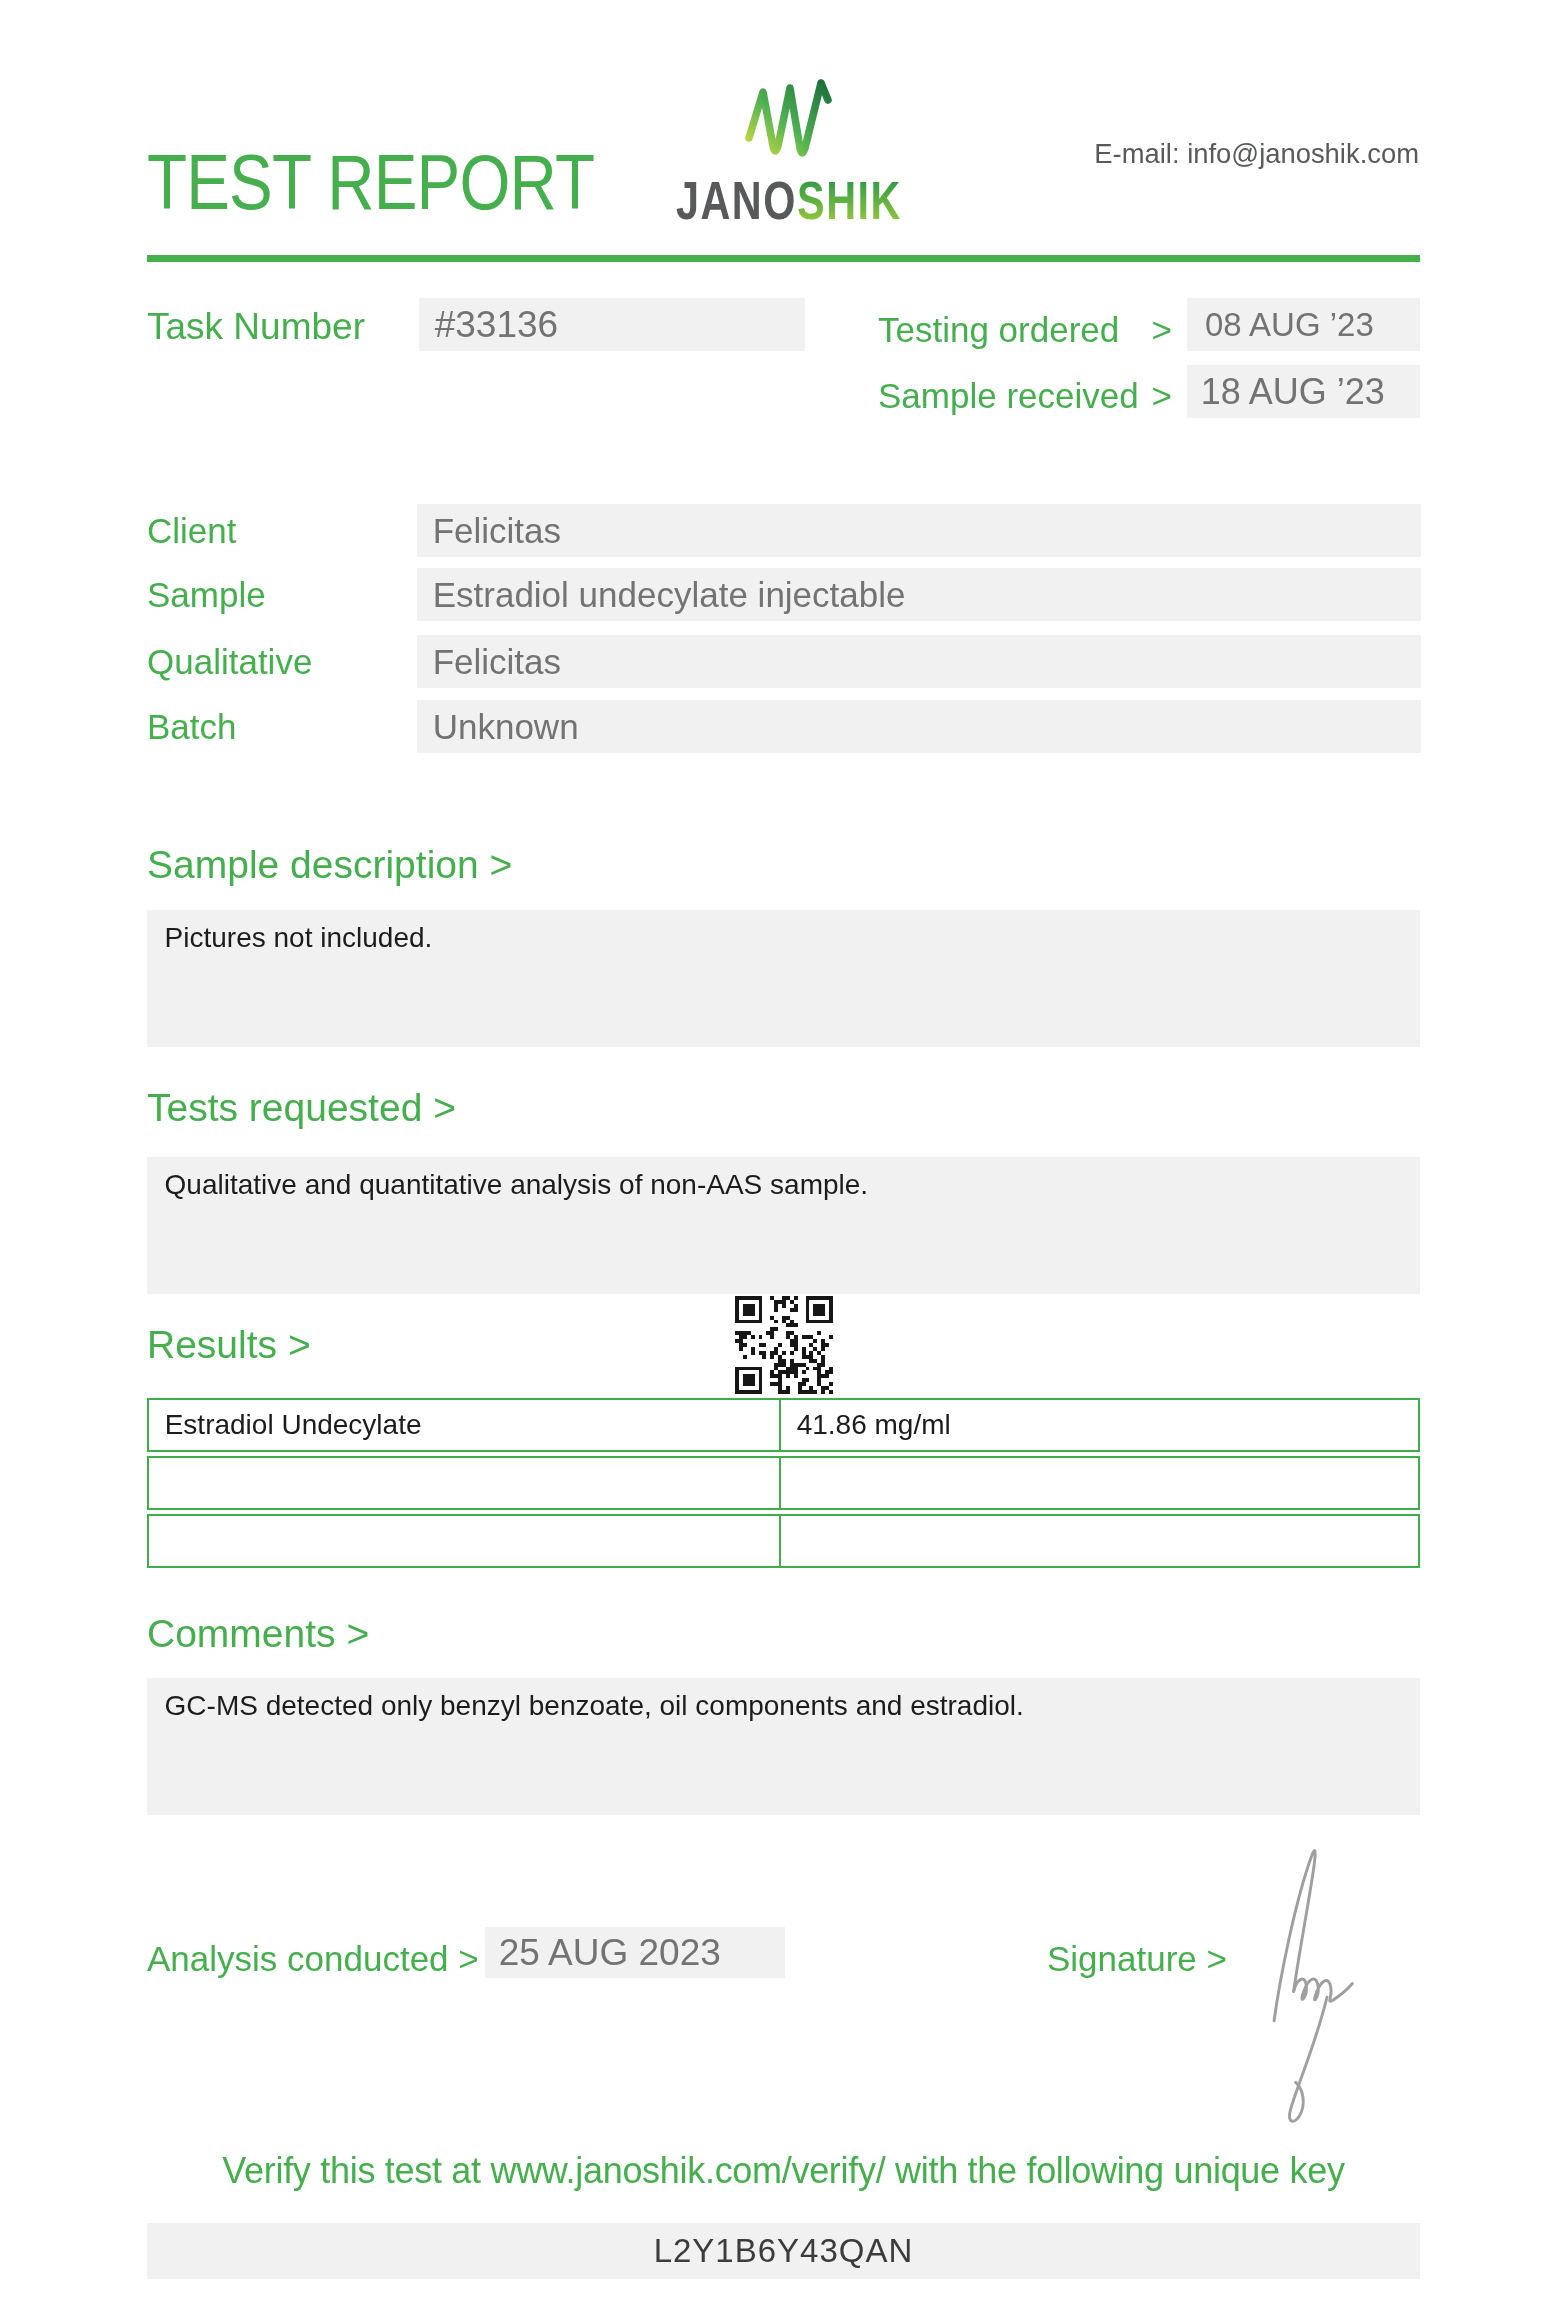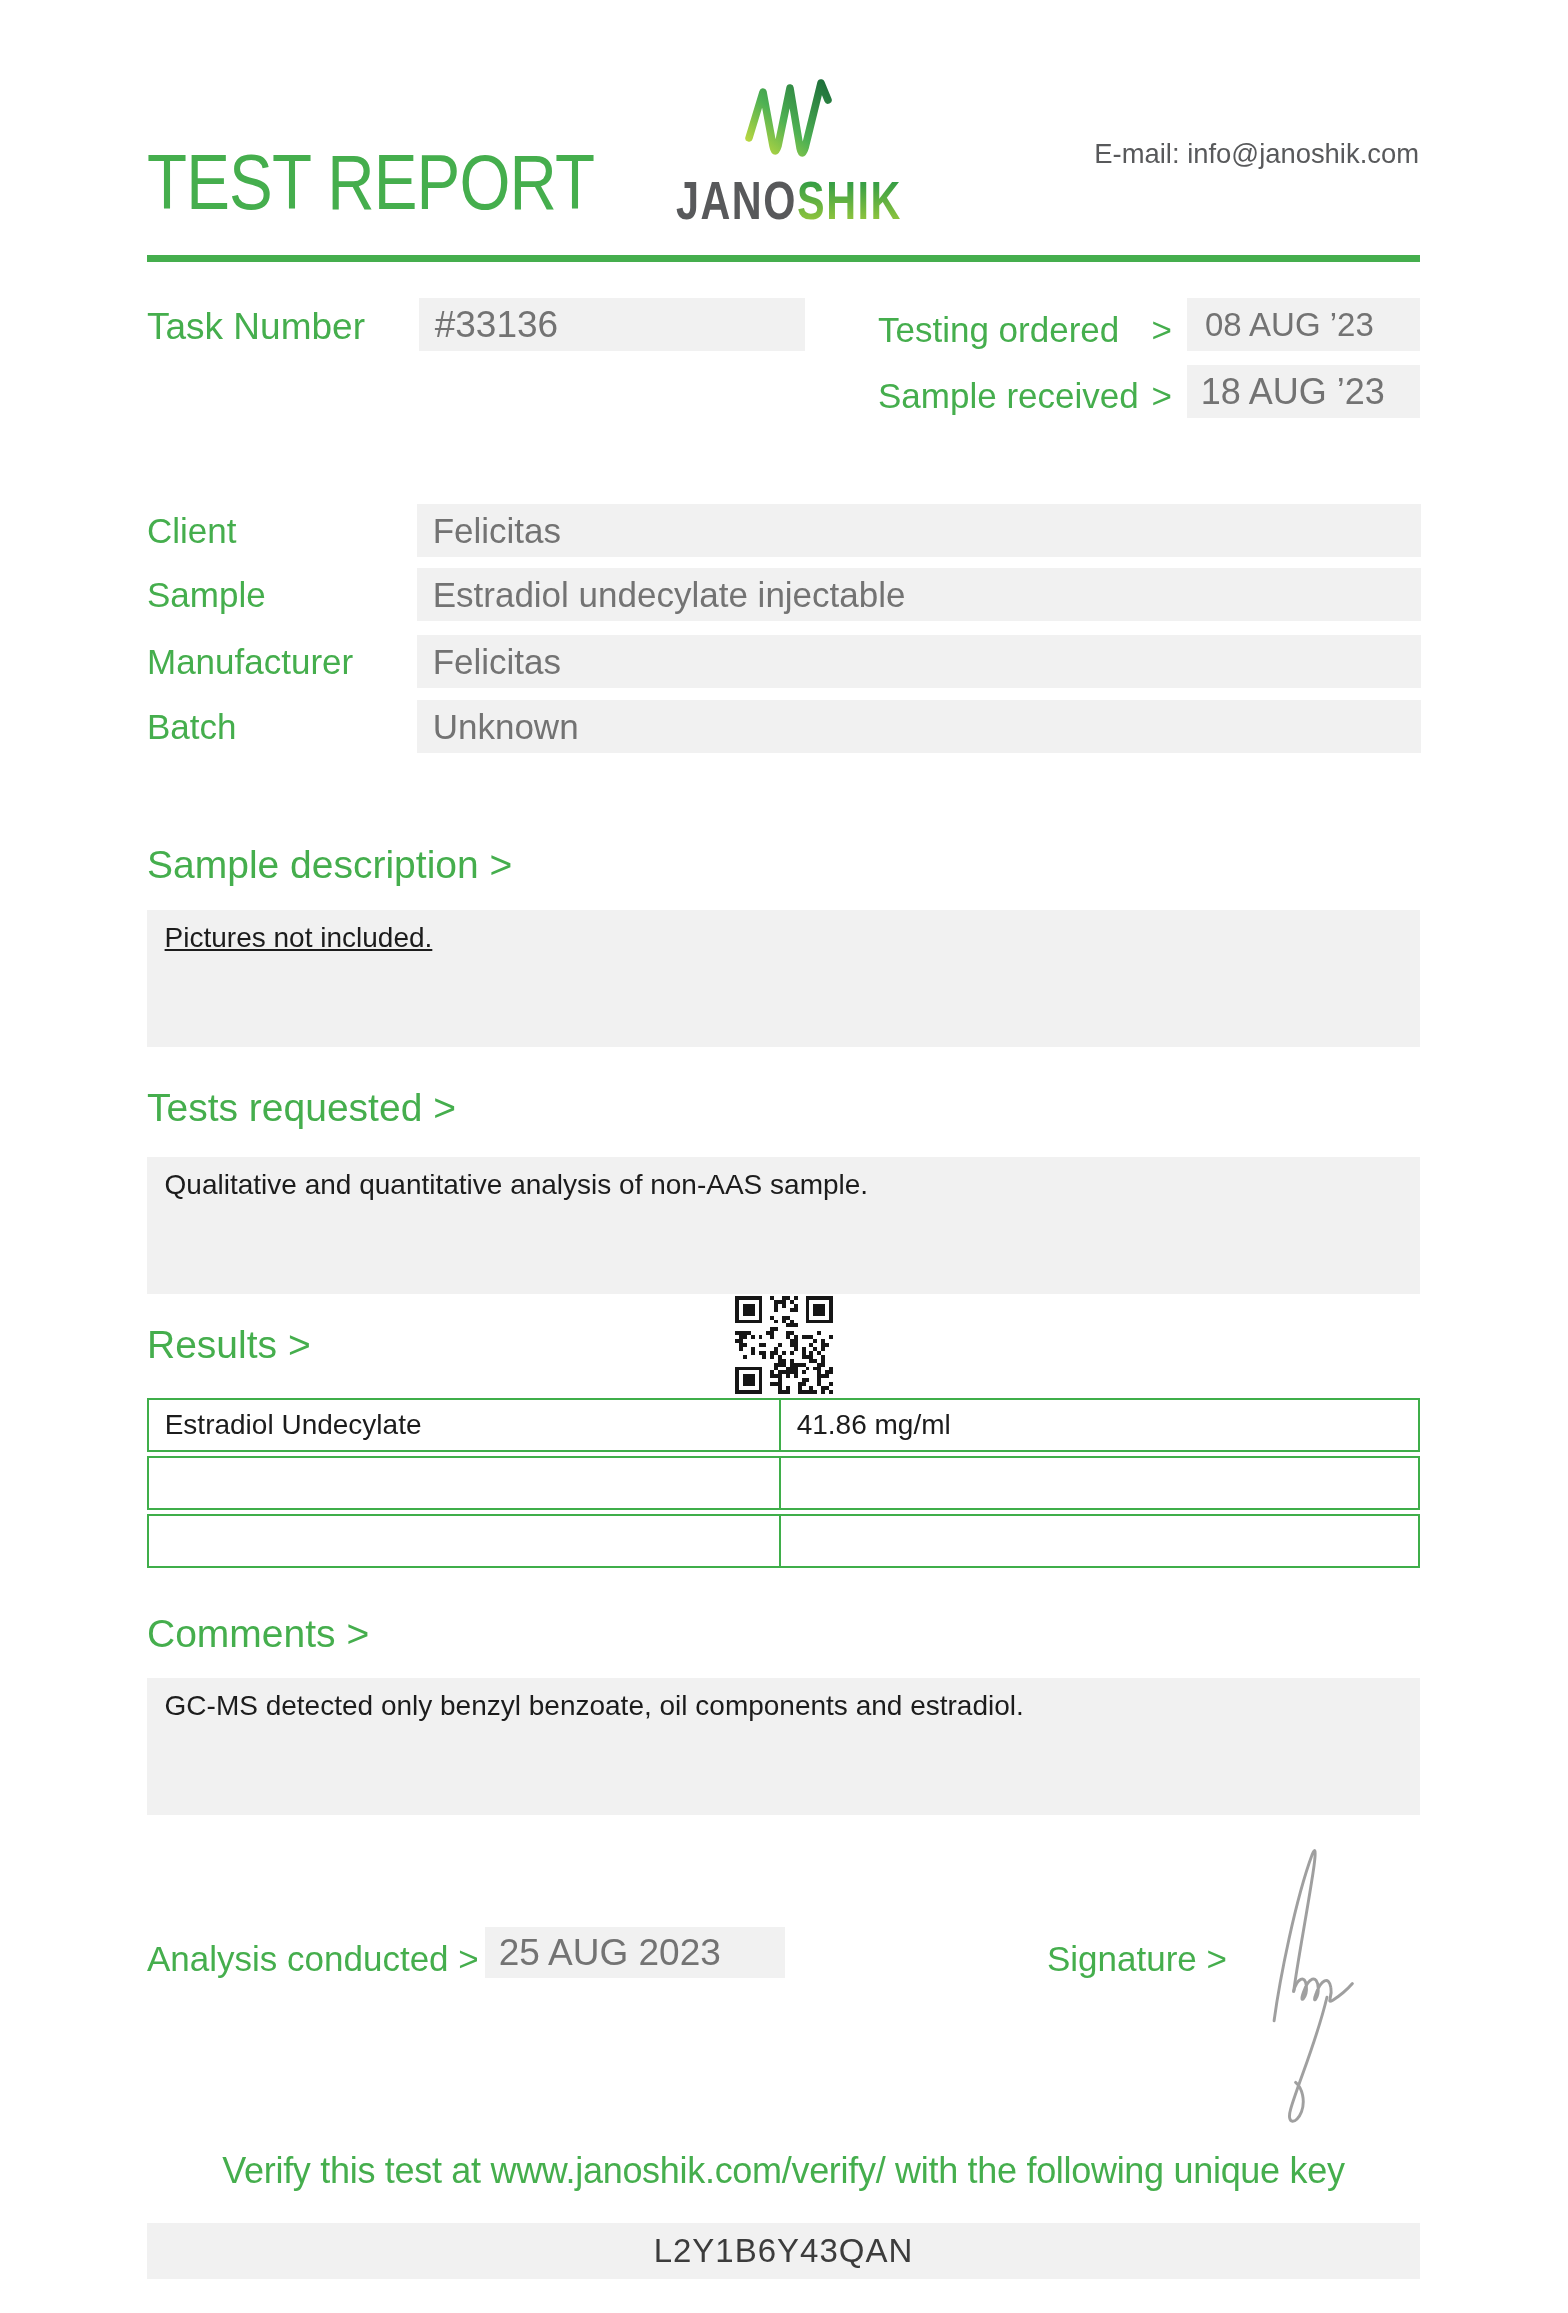--- a/index.html
+++ b/index.html
@@ -37,21 +37,21 @@
   .field-row{position:absolute;left:0;width:1568px;height:53px;padding-left:8px;}
   .field-row .flabel{position:absolute;left:147px;top:50%;transform:translateY(-50%);font-size:35px;}
   .field-row .fbox{position:absolute;left:417px;top:0;width:1004px;height:53px;background:#f1f1f1;
     display:flex;align-items:center;padding-left:15.7px;box-sizing:border-box;font-size:35px;}
   .row-client{top:504px;} .row-sample{top:568px;} .row-manufacturer{top:635px;} .row-batch{top:700px;}
 
   
   .section-heading{position:absolute;left:147px;font-size:39px;}
   .h-sampledesc{top:843px;} .h-tests{top:1086px;} .h-results{top:1323px;} .h-comments{top:1612px;}
   .text-box{left:147px;width:1273px;height:137px;padding:11.8px 17.6px;box-sizing:border-box;font-size:28px;color:#1c1c1c;}
-  .b-sampledesc{top:910px;text-decoration:underline;} .b-tests{top:1157px;} .b-comments{top:1678px;}
+  .b-sampledesc{top:910px;} .b-tests{top:1157px;} .b-comments{top:1678px;}
 
   
   .qr{position:absolute;left:735px;top:1296px;width:98px;height:98px;}
 
   
   .results-table{position:absolute;left:147px;top:1398px;width:1273px;}
   .r-row{display:flex;height:54px;border:2.9px solid #3fae4a;box-sizing:border-box;margin-bottom:3.9px;background:#fff;}
   .r-cell-left{width:632px;border-right:2px solid #3fae4a;box-sizing:border-box;display:flex;align-items:center;padding-left:15.7px;font-size:28px;color:#1c1c1c;}
   .r-cell-right{flex:1;display:flex;align-items:center;padding-left:15.7px;font-size:28px;color:#1c1c1c;}
 
@@ -112,21 +112,21 @@
 
   <div class="field-row row-client">
     <div class="flabel green-label">Client</div>
     <div class="fbox value-text">Felicitas</div>
   </div>
   <div class="field-row row-sample">
     <div class="flabel green-label">Sample</div>
     <div class="fbox value-text">Estradiol undecylate injectable</div>
   </div>
   <div class="field-row row-manufacturer">
-    <div class="flabel green-label">Manufacturer</div>
+    <div class="flabel green-label">Qualitative</div>
     <div class="fbox value-text">Felicitas</div>
   </div>
   <div class="field-row row-batch">
     <div class="flabel green-label">Batch</div>
     <div class="fbox value-text">Unknown</div>
   </div>
 
   <div class="section-heading h-sampledesc green-label">Sample description &gt;</div>
   <div class="gray-box text-box b-sampledesc">Pictures not included.</div>
 

